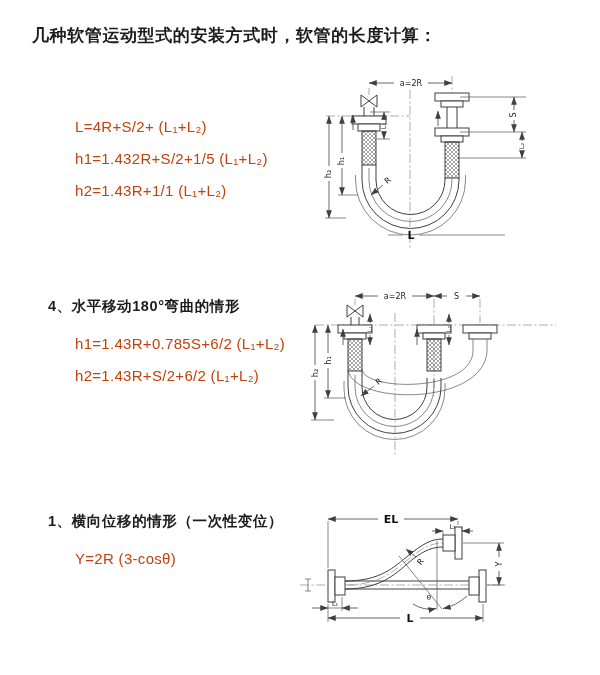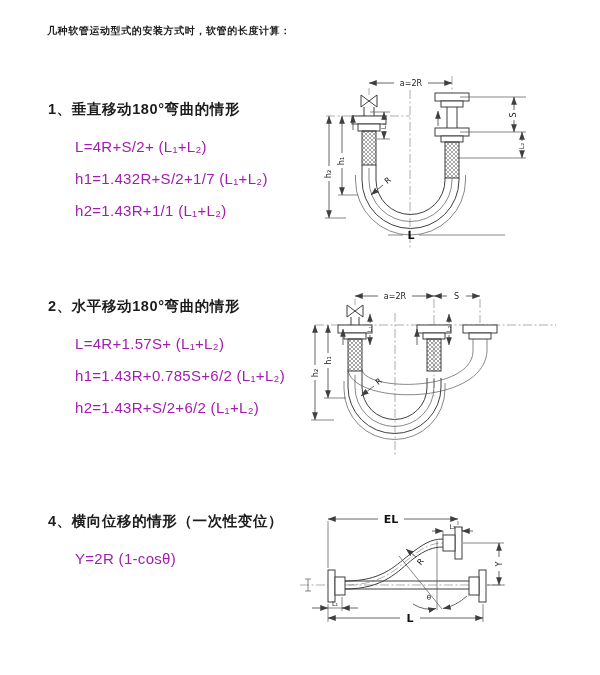--- a/index.html
+++ b/index.html
@@ -1,62 +1,60 @@
 <!DOCTYPE html>
 <html><head>
 <meta charset="utf-8">
 <style>
   * { margin:0; padding:0; box-sizing:border-box; }
   html,body { width:600px; height:675px; }
   body { background:#ffffff; font-family:"Liberation Sans","DejaVu Sans",sans-serif; color:#1c1c1c; position:relative; overflow:hidden; }
   .page { position:absolute; inset:0; background:#fff; }
-  .title { position:absolute; left:47px; top:24px; font-size:10px; font-weight:700; letter-spacing:0.6px; }
+  .title { position:absolute; left:32px; top:24px; font-size:17px; font-weight:700; letter-spacing:0.6px; }
   .sec { position:absolute; left:48px; }
   .sec-heading { font-size:14.5px; font-weight:700; letter-spacing:0.6px; height:20px; }
   .formulas { margin-top:11px; padding-left:27px; }
-  .formula { font-size:15px; color:#a21caf; height:32px; line-height:32px; white-space:pre; letter-spacing:0.3px; }
+  .formula { font-size:15px; color:#c2410c; height:32px; line-height:32px; white-space:pre; letter-spacing:0.3px; }
   svg.diagram { position:absolute; }
   .ln   { stroke:#3f3f3f; stroke-width:1; fill:none; }
   .lnw  { stroke:#3f3f3f; stroke-width:1; fill:#ffffff; }
   .thin { stroke:#555555; stroke-width:0.7; fill:none; }
   .cl   { stroke:#8a8a8a; stroke-width:0.7; fill:none; stroke-dasharray:9 2.5 2 2.5; }
   .dim  { stroke:#3f3f3f; stroke-width:0.8; fill:none; }
   text.dlabel { font-family:"DejaVu Sans",sans-serif; font-size:8px; fill:#222; }
   text.dsmall { font-family:"DejaVu Sans",sans-serif; font-size:6.5px; fill:#222; }
   text.dbig   { font-family:"DejaVu Sans",sans-serif; font-size:11px; font-weight:bold; fill:#111; }
 </style>
 </head>
 <body>
 
 <div class="page">
 
   <div class="title">几种软管运动型式的安装方式时，软管的长度计算：</div>
 
   <div class="sec" style="top:100px">
-    <div class="sec-heading">1、垂直移动180°弯曲的情形</div>
     <div class="formulas">
       <div class="formula">L=4R+S/2+ (L₁+L₂)</div>
-      <div class="formula">h1=1.432R+S/2+1/7 (L₁+L₂)</div>
+      <div class="formula">h1=1.432R+S/2+1/5 (L₁+L₂)</div>
       <div class="formula">h2=1.43R+1/1 (L₁+L₂)</div>
     </div>
   </div>
 
   <div class="sec" style="top:297px">
-    <div class="sec-heading">2、水平移动180°弯曲的情形</div>
+    <div class="sec-heading">4、水平移动180°弯曲的情形</div>
     <div class="formulas">
-      <div class="formula">L=4R+1.57S+ (L₁+L₂)</div>
       <div class="formula">h1=1.43R+0.785S+6/2 (L₁+L₂)</div>
       <div class="formula">h2=1.43R+S/2+6/2 (L₁+L₂)</div>
     </div>
   </div>
 
   <div class="sec" style="top:512px">
-    <div class="sec-heading">4、横向位移的情形（一次性变位）</div>
+    <div class="sec-heading">1、横向位移的情形（一次性变位）</div>
     <div class="formulas">
-      <div class="formula">Y=2R (1-cosθ)</div>
+      <div class="formula">Y=2R (3-cosθ)</div>
     </div>
   </div>
 
   <svg class="diagram" style="left:300px; top:68px" width="250" height="195" viewBox="0 0 250 195">
     <defs>
       <marker id="ar1" viewBox="0 0 10 8" markerWidth="9" markerHeight="7.2" refX="8.6" refY="4" orient="auto-start-reverse" markerUnits="userSpaceOnUse">
         <path d="M0,0.8 L8.8,4 L0,7.2 z" fill="#3f3f3f"></path>
       </marker>
       <pattern id="hx1" width="4" height="4" patternUnits="userSpaceOnUse">
         <path d="M0,0 l4,4 M4,0 l-4,4" stroke="#6a6a6a" stroke-width="0.6"></path>

